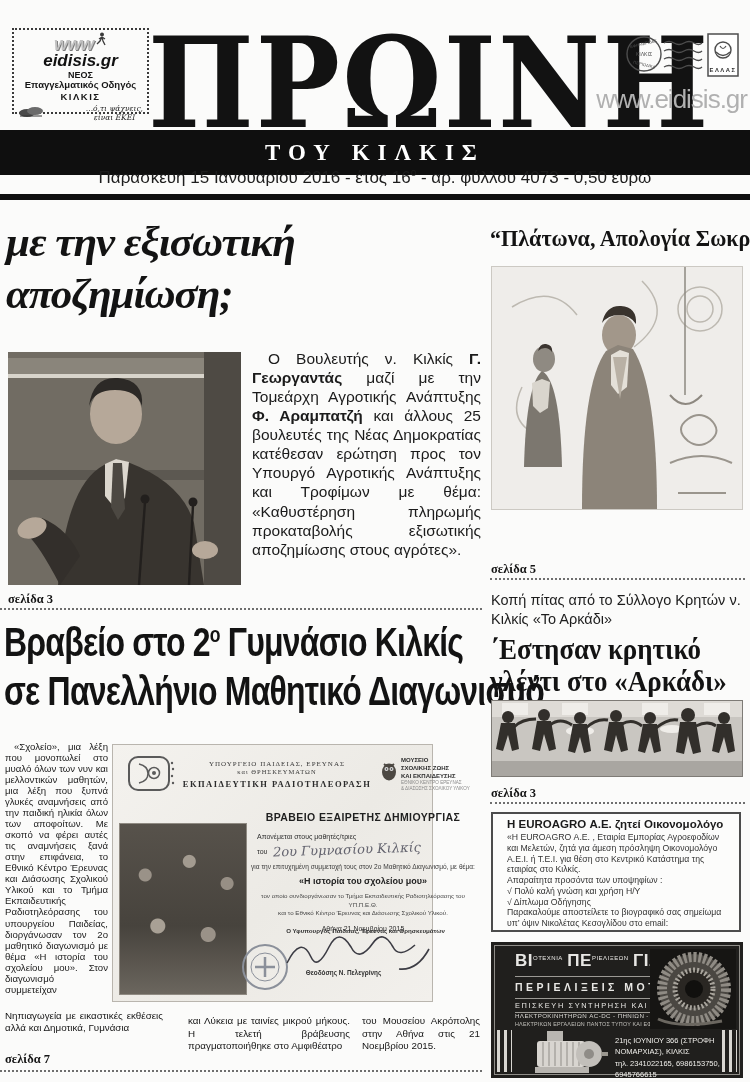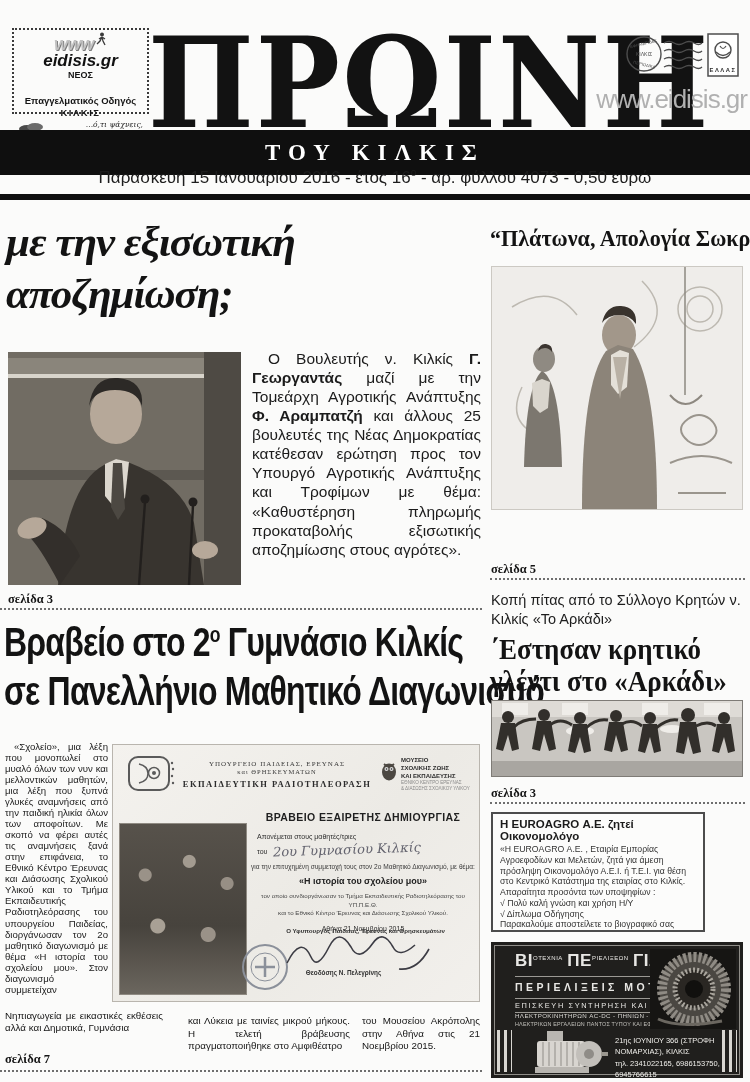--- a/index.html
+++ b/index.html
@@ -8,21 +8,21 @@
   .abs{position:absolute;}
 
   
   .logo-box{left:12px;top:28px;width:137px;height:86px;border:2px dotted #3a3a3a;
             display:flex;flex-direction:column;align-items:center;padding:2px 4px;box-sizing:border-box;}
   .logo-www-row{display:flex;align-items:flex-end;gap:3px;}
   .logo-www{font-weight:bold;font-style:italic;font-size:15px;color:#c2c2c2;
             text-shadow:1px 1px 0 #7d7d7d;letter-spacing:-1px;line-height:1;}
   .logo-site{font-weight:bold;font-style:italic;font-size:17px;line-height:1.05;color:#111;}
   .logo-l1{font-weight:bold;font-size:9px;line-height:1.15;}
-  .logo-l2{font-weight:bold;font-size:9.5px;line-height:1.15;margin-top:16px;}
+  .logo-l2{font-weight:bold;font-size:9.5px;line-height:1.15;}
   .logo-l3{font-weight:bold;font-size:9.5px;letter-spacing:1.5px;line-height:1.2;}
   .logo-bottom{display:flex;width:100%;justify-content:space-between;align-items:flex-end;margin-top:1px;}
   .logo-tag{font-family:"DejaVu Serif",serif;font-style:italic;font-size:7.5px;line-height:1.25;
             text-align:center;color:#222;}
   .masthead{left:148px;top:16px;width:492px;text-align:center;
             font-family:"DejaVu Serif","Liberation Serif",serif;font-weight:bold;
             font-size:112px;line-height:120px;letter-spacing:2px;color:#121212;
             transform:scaleY(1.12);transform-origin:top center;white-space:nowrap;}
   .stamps{right:10px;top:30px;}
   .watermark{right:3px;top:84px;font-weight:normal;font-size:26px;letter-spacing:-1px;
@@ -49,21 +49,21 @@
                letter-spacing:-1px;transform:scaleX(0.8);transform-origin:left top;color:#131313;
                white-space:nowrap;}
   .a2-headline sup{font-size:22px;}
   .a2-col1{left:5px;top:741px;width:103px;height:268px;overflow:hidden;font-size:9.6px;
            line-height:1.15;text-align:justify;text-indent:9px;color:#1b1b1b;}
   .a2-col1b{left:5px;top:1010px;width:158px;font-size:9.8px;line-height:1.22;text-align:justify;}
   .a2-col2{left:188px;top:1015px;width:162px;font-size:9.8px;line-height:1.28;text-align:justify;}
   .a2-col3{left:362px;top:1015px;width:118px;font-size:9.8px;line-height:1.28;text-align:justify;}
 
   
-  .cert{left:112px;top:744px;width:368px;height:258px;background:linear-gradient(135deg,#f4f2ee 0%,#eceae5 55%,#f2f0ec 100%);
+  .cert{left:112px;top:744px;width:321px;height:258px;background:linear-gradient(135deg,#f4f2ee 0%,#eceae5 55%,#f2f0ec 100%);
         border:1px solid #b9b5ae;box-sizing:border-box;padding-left:28px;}
   .cert .abs{position:absolute;}
   .cert-ministry{left:66px;top:15px;width:196px;text-align:center;font-family:"Liberation Serif",serif;color:#3a3a3a;}
   .cert-m1{font-size:7px;letter-spacing:1px;}
   .cert-m2{font-size:6.5px;letter-spacing:1px;}
   .cert-m3{font-size:8.5px;letter-spacing:1.5px;font-weight:bold;margin-top:4px;color:#2c2c2c;}
   .cert-museum{left:288px;top:12px;width:78px;font-size:6px;font-weight:bold;line-height:1.3;color:#2c2c2c;}
   .cert-museum .sub{font-size:4.6px;color:#8a8a8a;font-weight:normal;line-height:1.3;}
   .cert-photo{left:6px;top:78px;width:128px;height:172px;
       background:radial-gradient(circle at 20% 30%,#9a9288 0 6px,transparent 7px),
@@ -93,22 +93,22 @@
                    font-weight:bold;font-size:24px;transform:scaleX(0.92);transform-origin:left top;
                    white-space:nowrap;color:#131313;}
   .r-art{left:491px;top:266px;width:252px;height:244px;border:1px solid #ccc9c3;box-sizing:border-box;}
   .r-caption{left:491px;top:518px;width:252px;font-size:11px;line-height:1.3;color:#232323;}
   .r-teaser{left:491px;top:591px;width:254px;font-size:14.5px;line-height:1.28;color:#1d1d1d;}
   .r-cretan-headline{left:490px;top:633px;width:280px;font-family:"Liberation Serif",serif;
                      font-weight:bold;font-size:29px;line-height:1.12;transform:scaleX(0.93);
                      transform-origin:left top;color:#131313;}
   .r-dance{left:491px;top:700px;width:252px;height:77px;border:1px solid #7e7b76;box-sizing:border-box;}
 
-  .euroagro{left:491px;top:812px;width:214px;height:120px;border:2px solid #4c4c4c;
-            box-sizing:border-box;padding:4px 7px;overflow:hidden;background:#fcfcfb;}
+  .euroagro{left:491px;top:812px;width:250px;height:120px;border:2px solid #4c4c4c;
+            box-sizing:border-box;padding:4px 14px;overflow:hidden;background:#fcfcfb;}
   .ea-title{font-size:11.5px;font-weight:bold;margin-bottom:2px;color:#1a1a1a;}
   .ea-body{font-size:8.7px;line-height:1.24;color:#333;}
 
   .giorgos{left:491px;top:942px;width:252px;height:136px;background:#201f1d;color:#e8e7e4;overflow:hidden;}
   .giorgos .abs{position:absolute;}
   .g-frame{left:3px;top:3px;right:3px;bottom:3px;border:1px solid #8f8d88;}
   .g-brand{left:24px;top:10px;white-space:nowrap;line-height:1;}
   .g-big{font-size:17px;font-weight:bold;letter-spacing:.5px;}
   .g-small{font-size:6px;letter-spacing:.5px;position:relative;top:-6px;}
   .g-service{left:24px;top:34px;font-size:10.5px;font-weight:bold;letter-spacing:3.5px;

